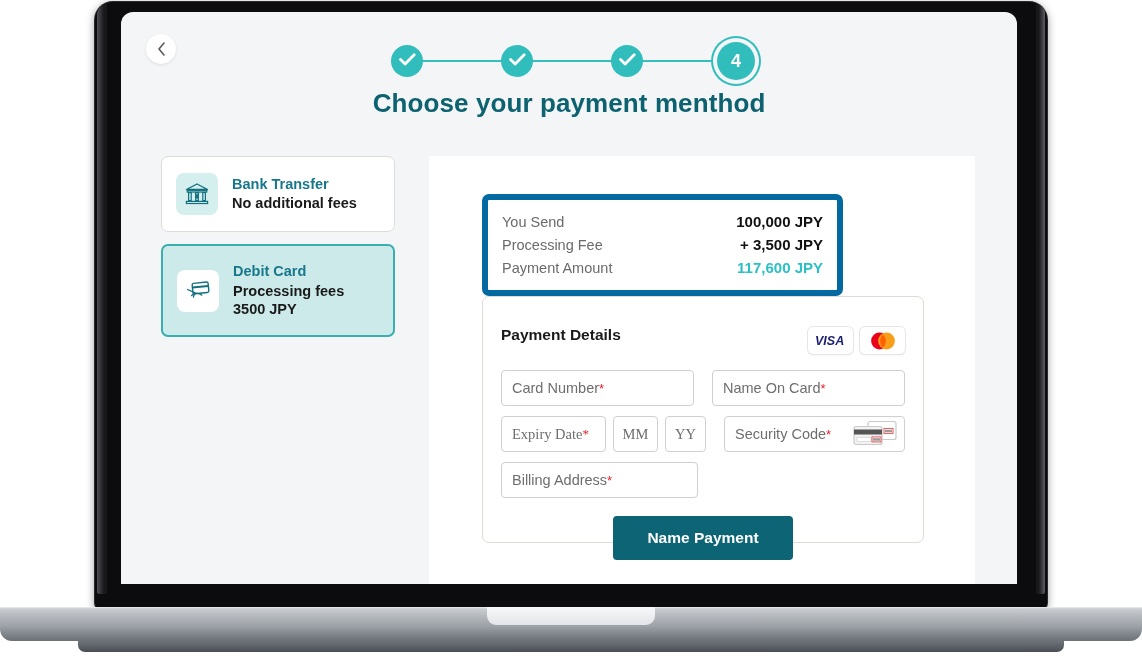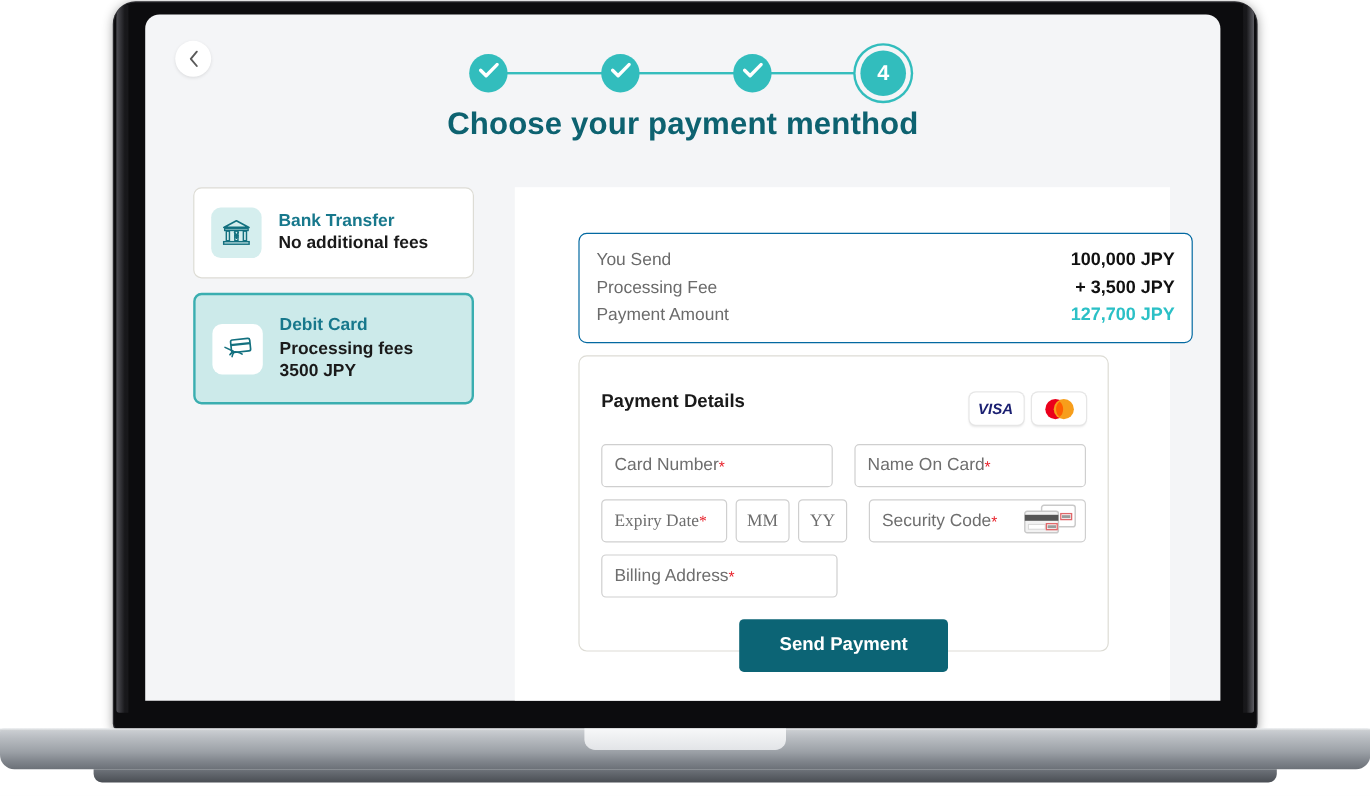--- a/index.html
+++ b/index.html
@@ -160,22 +160,22 @@
 
   
   .panel {
     position: absolute; left: 308px; top: 144px;
     width: 546px; height: 428px;
     background: #ffffff;
   }
 
   .summary {
     position: absolute; left: 53px; top: 38px;
-    width: 512px;
-    border: 1px solid #0369a1;
+    width: 361px;
+    border: 6px solid #0369a1;
     border-radius: 7px;
     padding: 10px 14px 11px 14px;
     background: #fff;
   }
   .srow { display: flex; justify-content: space-between; align-items: baseline; padding: 3px 0; }
   .slabel { font-size: 14.5px; color: #6b6b6b; }
   .sval   { font-size: 15px; font-weight: bold; color: #111; }
   .sval.accent { color: #2bc0c6; }
 
   .details {
@@ -327,21 +327,21 @@
           <div class="srow">
             <span class="slabel">You Send</span>
             <span class="sval">100,000 JPY</span>
           </div>
           <div class="srow">
             <span class="slabel">Processing Fee</span>
             <span class="sval">+ 3,500 JPY</span>
           </div>
           <div class="srow">
             <span class="slabel">Payment Amount</span>
-            <span class="sval accent">127,700 JPY</span>
+            <span class="sval accent">117,600 JPY</span>
           </div>
         </div>
 
         <div class="details">
           <div class="d-head">
             <div class="d-title">Payment Details</div>
             <div class="logos">
               <div class="logo">
                 <svg width="34" height="13" viewBox="0 0 34 13">
                   <text x="1" y="11" font-family="Liberation Sans, sans-serif" font-size="12.5" font-weight="bold" font-style="italic" fill="#1a1f71">VISA</text>
@@ -402,21 +402,21 @@
             </div>
 
             <div class="frow">
               <div class="field w-main">
                 <span>Billing Address</span>
                   <span class="req">*</span>
               </div>
             </div>
 
             <div class="btn-wrap">
-              <button class="send-btn">Send Payment</button>
+              <button class="send-btn">Name Payment</button>
             </div>
 
           </div>
         </div>
 
       </div>
     </div>
   </div>
 </div>
 

